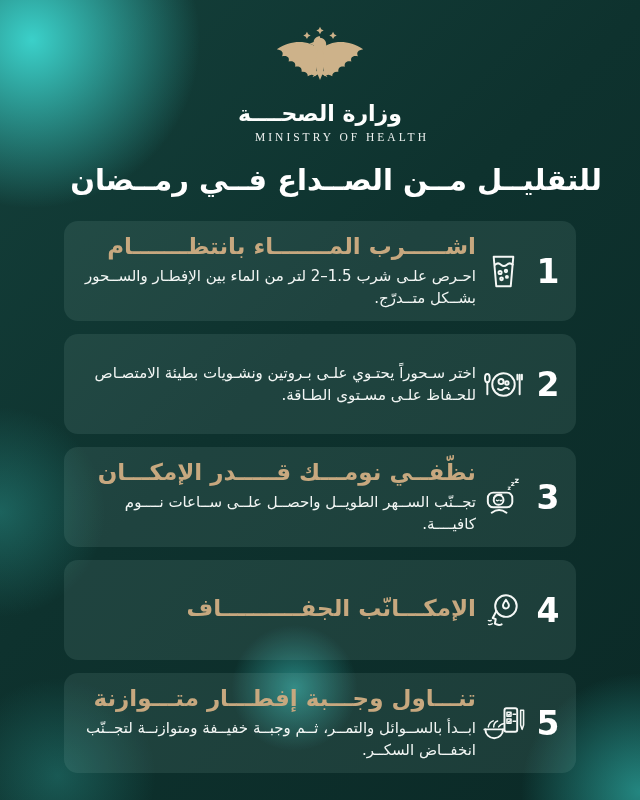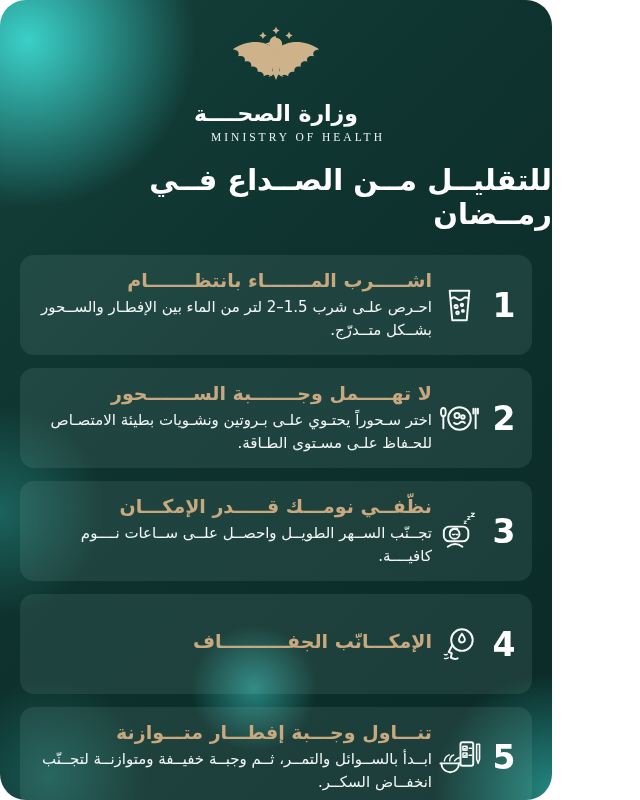--- a/index.html
+++ b/index.html
@@ -3,62 +3,61 @@
 <meta charset="utf-8">
 <style>
   * { margin:0; padding:0; box-sizing:border-box; }
   html,body { width:640px; height:800px; }
   body {
     font-family:"DejaVu Sans", sans-serif;
     color:#f2f6f4;
     overflow:hidden;
   }
   .page {
-    position:relative; width:552px; height:800px; overflow:hidden;
+    position:relative; width:640px; height:800px; overflow:hidden;
     background:
       radial-gradient(240px at 5% 5%,  rgba(61,216,209,0.95), rgba(61,216,209,0) 70%),
       radial-gradient(150px at 0% 64%, rgba(52,184,176,0.35), rgba(52,184,176,0) 70%),
       radial-gradient(90px  at 46% 86%, rgba(62,214,208,0.50), rgba(62,214,208,0) 70%),
       radial-gradient(170px at 100% 99%, rgba(52,196,188,0.60), rgba(52,196,188,0) 70%),
       radial-gradient(140px at 9% 97%,  rgba(52,184,176,0.30), rgba(52,184,176,0) 70%),
       linear-gradient(135deg, #14403b 0%, #0e322e 45%, #0b2a27 100%);
-    border-radius: 26px;
   }
   .header { text-align:center; padding-top:24px; }
   .eagle svg { width:98px; height:75px; display:block; margin:0 auto; }
   .ministry-ar {
     font-size:22px; font-weight:bold; color:#fdfefd; margin-top:2px;
     direction:rtl;
   }
   .ministry-en {
     font-family:"Liberation Serif", serif;
     font-size:11.5px; color:#eef2f0; letter-spacing:3px; margin-top:5px;margin-left:44px;
   }
   .main-title {
-    direction:rtl; text-align:right;
+    direction:rtl; text-align:center;
     font-size:29px; font-weight:bold; color:#ffffff;
     margin-top:20px; letter-spacing:0;padding-left:32px;
   }
   .tips { width:512px; margin:24px auto 0 auto; display:flex; flex-direction:column; gap:13px; }
   .card {
     direction:rtl;
     display:flex; align-items:center;
     background:rgba(186,228,215,0.10);
     border-radius:14px;
     min-height:100px;
     padding:11px 10px 11px 16px;
   }
   .num {
     flex:none; width:36px; text-align:center;
     font-size:33px; font-weight:bold; color:#ffffff; line-height:1;
   }
   .iconbox { flex:none; width:54px; display:flex; justify-content:center; }
   .iconbox svg { width:47px; height:47px; }
   .texts { flex:1; text-align:right; padding-left:4px; }
-  .tip-title { color:#c7a87f; font-size:19px; font-weight:bold; margin-bottom:4px; line-height:1.25; }
+  .tip-title { color:#c7a87f; font-size:23px; font-weight:bold; margin-bottom:4px; line-height:1.25; }
   .tip-desc  { color:#f2f6f4; font-size:15px; line-height:1.5; }
   .ic { stroke:#f5f8f6; stroke-width:2; fill:none; stroke-linecap:round; stroke-linejoin:round; }
   .icf { fill:#f5f8f6; stroke:none; font-weight:bold; }
 </style>
 </head>
 <body>
 
 <div class="page">
 
   <div class="header">
@@ -107,21 +106,20 @@
           <circle cx="24" cy="24" r="11.5"></circle>
           <circle cx="21.5" cy="21" r="2.6"></circle>
           <circle cx="27.5" cy="22.5" r="1.8"></circle>
           <path d="M18.5 28.5 q2.7 2.2 5.5 0 q2.7 -2.2 5.5 0"></path>
           <ellipse cx="7.5" cy="17.5" rx="2.4" ry="4.2"></ellipse>
           <path d="M7.5 21.7 V34"></path>
           <path d="M38.2 14 v5 M40.5 14 v5 M42.8 14 v5 M40.5 19 V34"></path>
         </svg>
       </div>
       <div class="texts">
-        <div class="tip-title">لا تهـــــمل وجـــــــبة الســـــــحور</div>
         <div class="tip-desc">اختر سـحوراً يحتـوي علـى بـروتين ونشـويات بطيئة الامتصـاص للحـفاظ علـى مسـتوى الطـاقة.</div>
       </div>
     </div>
 
     <div class="card">
       <div class="num">3</div>
       <div class="iconbox">
         <svg viewBox="0 0 48 48" class="ic">
           <rect x="8" y="19" width="25" height="15" rx="5.5"></rect>
           <circle cx="19" cy="26.5" r="5"></circle>

